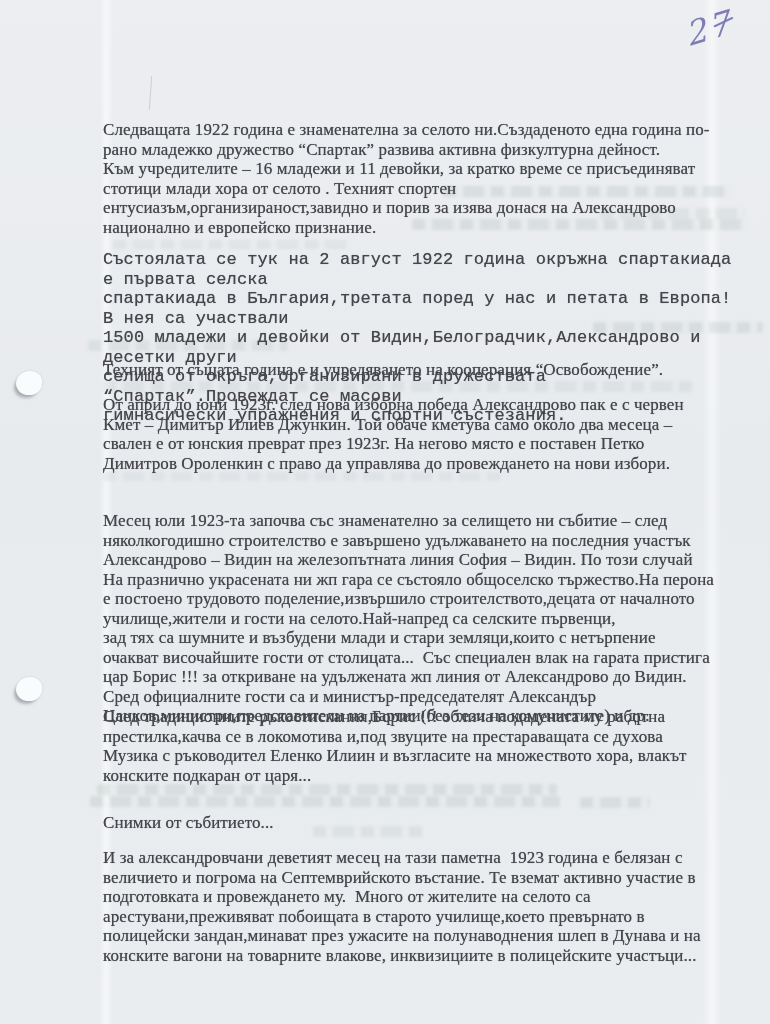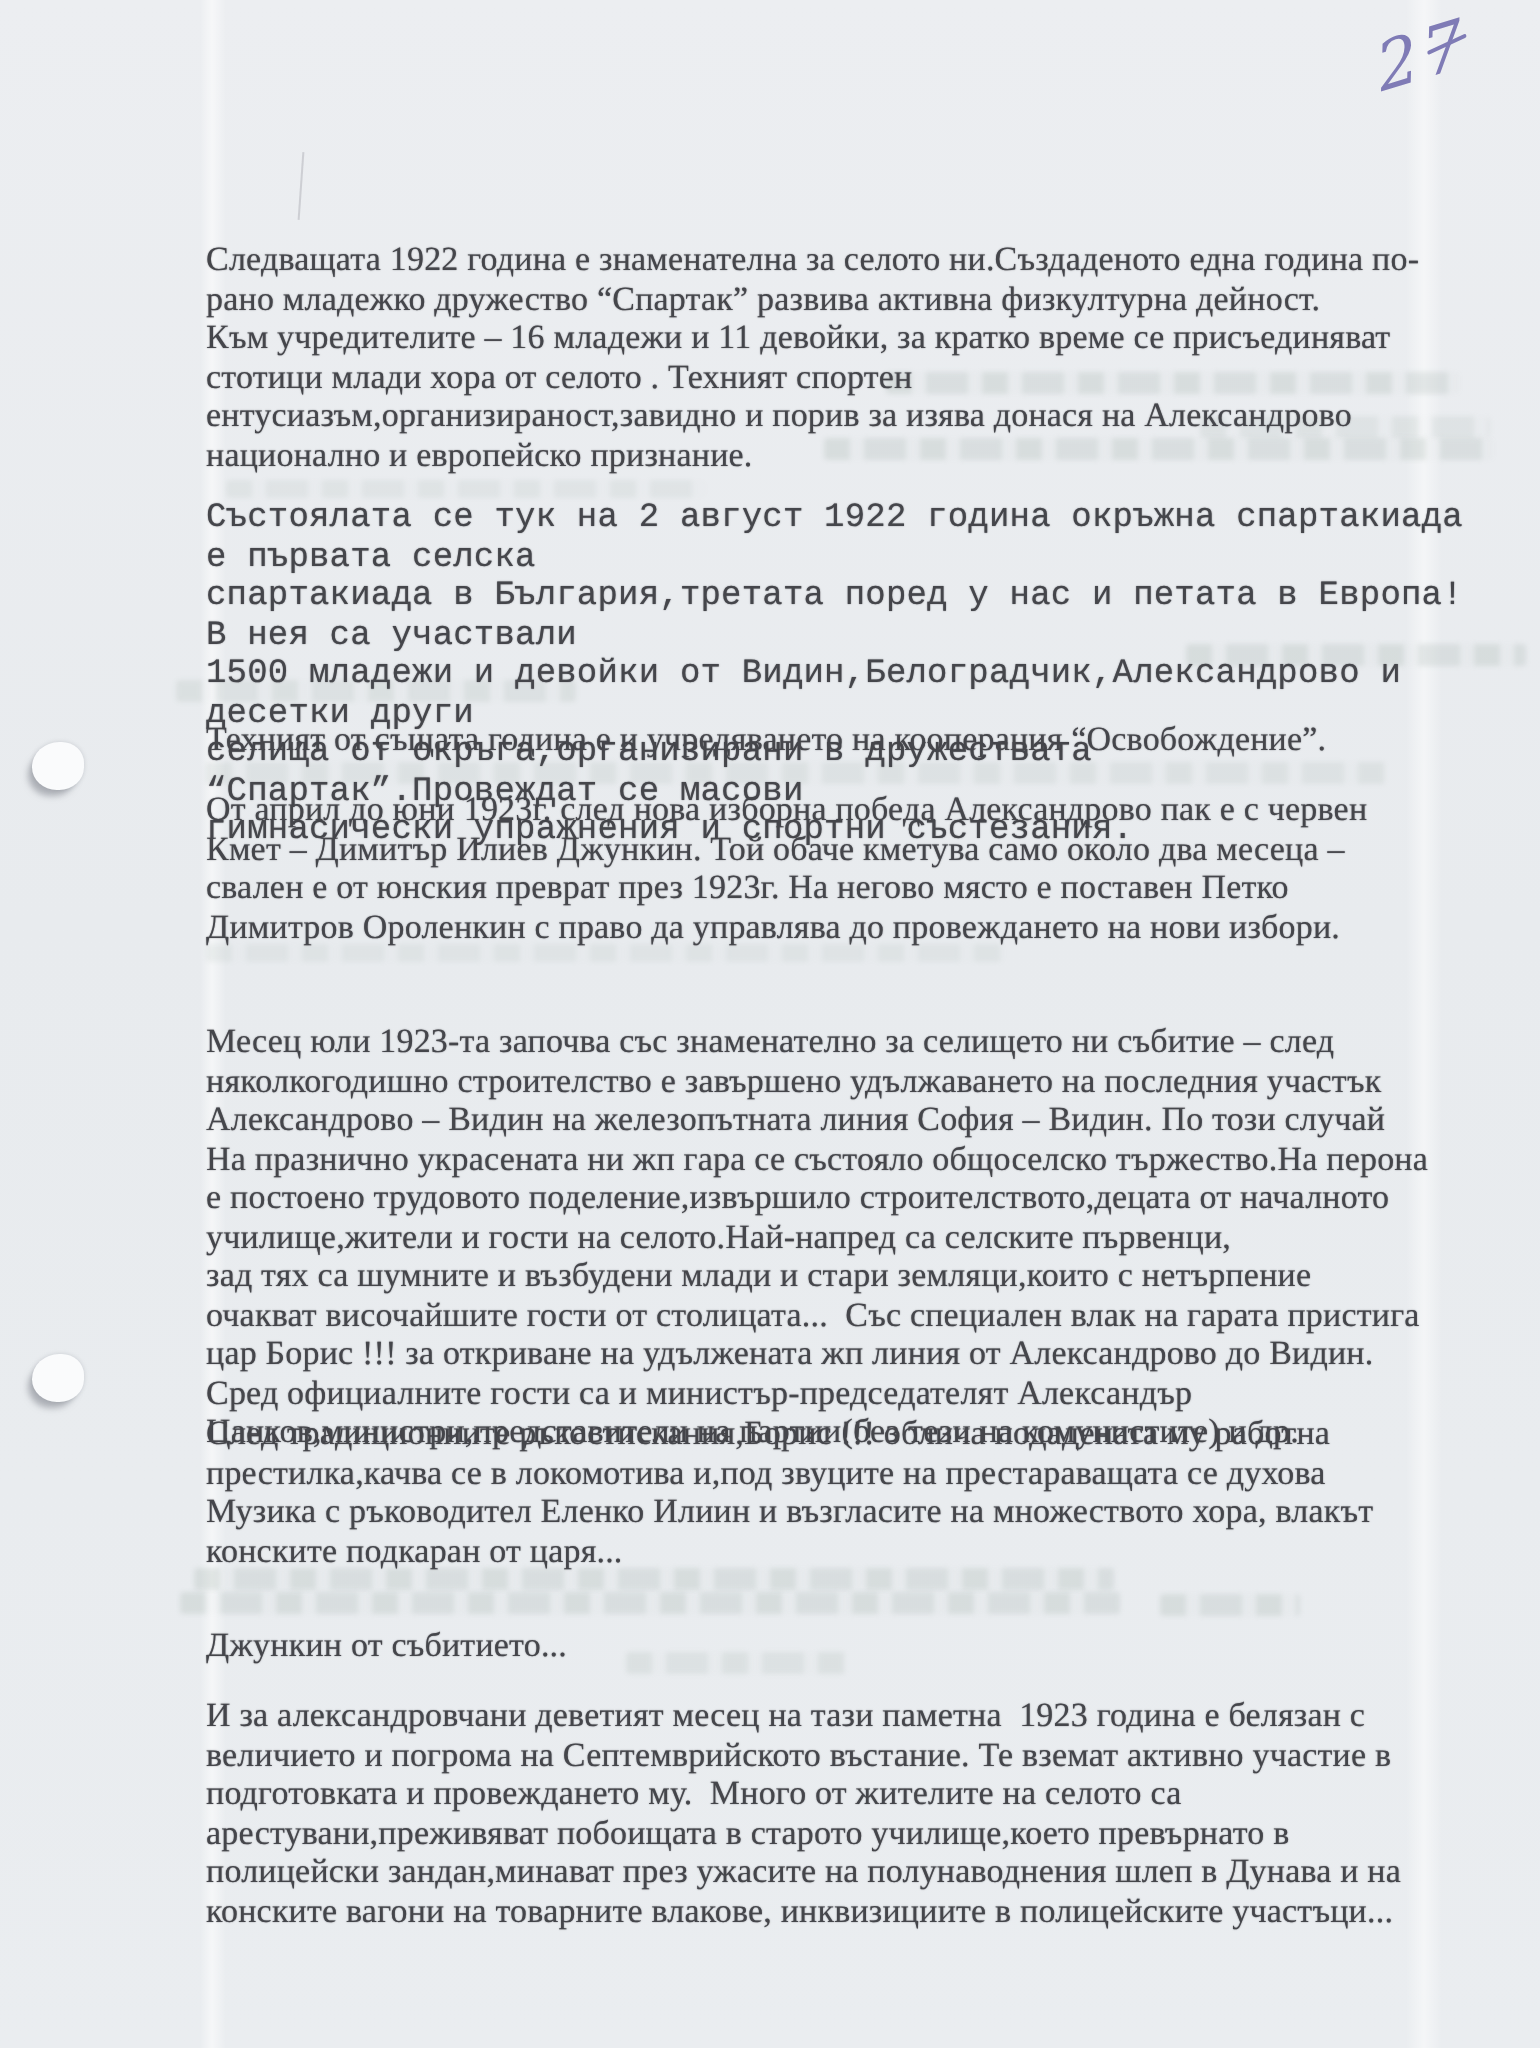--- a/index.html
+++ b/index.html
@@ -160,21 +160,21 @@
 училище,жители и гости на селото.Най-напред са селските първенци,
 зад тях са шумните и възбудени млади и стари земляци,които с нетърпение
 очакват височайшите гости от столицата...  Със специален влак на гарата пристига
 цар Борис !!! за откриване на удължената жп линия от Александрово до Видин.
 Сред официалните гости са и министър-председателят Александър
 Цанков,министри,представители на партии(без тези на комунистите) и др.</p>
   <p class="para p6">След традиционните ръкостискания,Борис !!! облича подадената му работна
 престилка,качва се в локомотива и,под звуците на престараващата се духова
 Музика с ръководител Еленко Илиин и възгласите на множеството хора, влакът
 конските подкаран от царя...</p>
-  <p class="para p7">Джункин от събитието...</p>
+  <p class="para p7">Снимки от събитието...</p>
   <p class="para p8">И за александровчани деветият месец на тази паметна  1923 година е белязан с
 величието и погрома на Септемврийското въстание. Те вземат активно участие в
 подготовката и провеждането му.  Много от жителите на селото са
 арестувани,преживяват побоищата в старото училище,което превърнато в
 полицейски зандан,минават през ужасите на полунаводнения шлеп в Дунава и на
 конските вагони на товарните влакове, инквизициите в полицейските участъци...</p>
 
 </div>
 
 </body></html>

